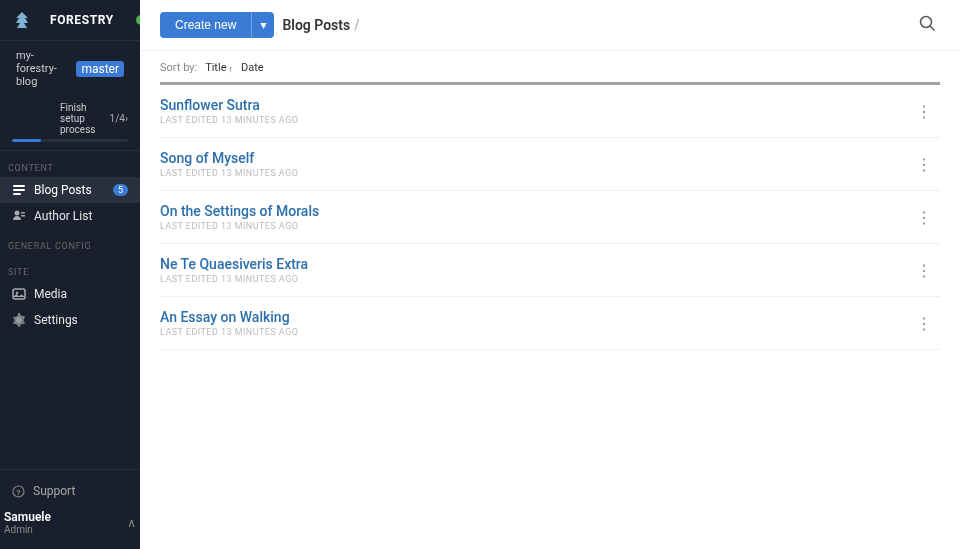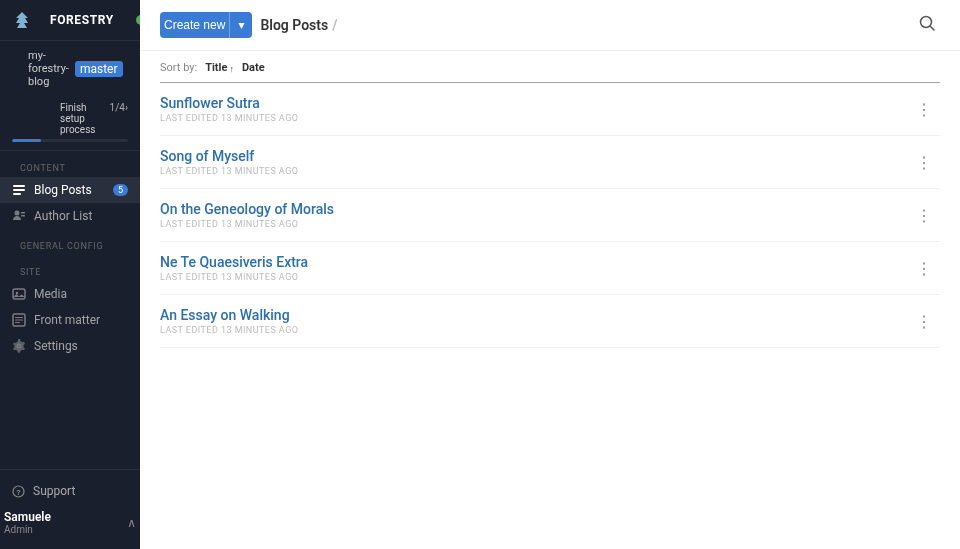--- a/index.html
+++ b/index.html
@@ -44,21 +44,21 @@
 
     .status-dot {
       width: 10px;
       height: 10px;
       border-radius: 50%;
       background: #4CAF50;
       margin-left: 4px;
     }
 
     #project-info {
-      padding: 8px 28px;
+      padding: 8px 16px;
       font-size: 11px;
       display: flex;
       align-items: center;
       gap: 6px;
     }
 
     .project-name {
       color: #ccc;
       font-size: 11px;
     }
@@ -74,20 +74,21 @@
     #setup-process {
       padding: 6px 12px 8px;
       border-bottom: 1px solid #2a2f3e;
     }
 
     .setup-label {
       color: #ccc;
       font-size: 10px;
       display: flex;
       justify-content: space-between;
+      align-items: center;
       margin-bottom: 4px;
       padding-left: 48px;
     }
 
     .setup-fraction {
       color: #aaa;
       font-size: 10px;
     }
 
     .setup-arrow {
@@ -105,31 +106,31 @@
     .progress-fill {
       height: 100%;
       background: #3a7bd5;
       border-radius: 2px;
     }
 
     .section-label {
       font-size: 9px;
       letter-spacing: 0.08em;
       color: #666;
-      padding: 12px 20px 4px;
+      padding: 12px 8px 4px;
       text-transform: uppercase;
     }
 
     .nav-item {
       display: flex;
       align-items: center;
       gap: 8px;
       padding: 6px 12px;
       font-size: 12px;
-      color: #a3a3a3;
+      color: #e5e5e5;
       cursor: pointer;
       transition: background 0.15s;
     }
 
     .nav-item.active {
       background: #2a2f3e;
       color: #fff;
     }
 
     .nav-item .nav-icon {
@@ -222,21 +223,21 @@
       color: #fff;
       border: none;
       border-radius: 4px;
       font-size: 12px;
       font-weight: 500;
       cursor: pointer;
       overflow: hidden;
     }
 
     .create-new-label {
-      padding: 6px 4px;
+      padding: 6px 15px;
     }
 
     .create-new-dropdown {
       padding: 6px 8px;
       border-left: 1px solid rgba(255,255,255,0.3);
       cursor: pointer;
     }
 
     .breadcrumb {
       display: flex;
@@ -267,31 +268,31 @@
       padding: 0 20px;
     }
 
     #sort-bar {
       display: flex;
       align-items: center;
       gap: 8px;
       padding: 10px 0 8px;
       font-size: 11px;
       color: #888;
-      border-bottom: 1px solid #a3a3a3;
+      border-bottom: 3px solid #a3a3a3;
     }
 
     .sort-option {
       display: flex;
       align-items: flex-end;
       gap: 2px;
       cursor: pointer;
       font-size: 11px;
       color: #333;
-      font-weight: 700;
+      font-weight: 400;
     }
 
     .sort-option.active {
       color: #333;
     }
 
     .sort-arrow {
       font-size: 9px;
       color: #555;
     }
@@ -399,29 +400,20 @@
     <div class="nav-item">
       <svg class="nav-icon" viewBox="0 0 14 14" fill="currentColor">
           <rect x="1" y="2" width="12" height="10" rx="2" fill="none" stroke="currentColor" stroke-width="1.5"></rect>
           <circle cx="5" cy="6" r="1.2"></circle>
           <path d="M1 10 L4.5 7 L7 9.5 L9.5 7.5 L13 10"></path>
         </svg>
       <span>Media</span>
     </div>
     <div class="nav-item">
       <svg class="nav-icon" viewBox="0 0 14 14" fill="currentColor">
-          <rect x="1" y="1" width="12" height="12" rx="1.5" fill="none" stroke="currentColor" stroke-width="1.5"></rect>
-          <rect x="3" y="4" width="8" height="1" rx="0.5"></rect>
-          <rect x="3" y="6.5" width="8" height="1" rx="0.5"></rect>
-          <rect x="3" y="9" width="5" height="1" rx="0.5"></rect>
-        </svg>
-      <span>Front matter</span>
-    </div>
-    <div class="nav-item">
-      <svg class="nav-icon" viewBox="0 0 14 14" fill="currentColor">
           <path d="M7 4.5a2.5 2.5 0 1 0 0 5 2.5 2.5 0 0 0 0-5zm0 1.5a1 1 0 1 1 0 2 1 1 0 0 1 0-2z"></path>
           <path d="M6 1l-.5 1.8A4.5 4.5 0 0 0 4 4L2 3.5l-1 1.7 1.5 1.2a4.5 4.5 0 0 0 0 2L1 9.6l1 1.7 2-.5a4.5 4.5 0 0 0 1.5 1.2L6 13.8h2l.5-1.8A4.5 4.5 0 0 0 10 10.8l2 .5 1-1.7-1.5-1.2a4.5 4.5 0 0 0 0-2L13 4.4l-1-1.7-2 .5A4.5 4.5 0 0 0 8.5 2L8 0H6z" opacity="0.7"></path>
         </svg>
       <span>Settings</span>
     </div>
   </div>
 
   <div id="sidebar-footer">
     <div class="support-item">
       <svg width="13" height="13" viewBox="0 0 13 13" fill="none">
@@ -488,21 +480,21 @@
       <div class="post-info">
         <div class="post-title">Song of Myself</div>
         <div class="post-meta">LAST EDITED 13 MINUTES AGO</div>
       </div>
       <div class="post-actions">
         <button class="more-btn">⋮</button>
       </div>
     </div>
         <div class="post-row">
       <div class="post-info">
-        <div class="post-title">On the Geneology of Morals</div>
+        <div class="post-title">On the Settings of Morals</div>
         <div class="post-meta">LAST EDITED 13 MINUTES AGO</div>
       </div>
       <div class="post-actions">
         <button class="more-btn">⋮</button>
       </div>
     </div>
         <div class="post-row">
       <div class="post-info">
         <div class="post-title">Ne Te Quaesiveris Extra</div>
         <div class="post-meta">LAST EDITED 13 MINUTES AGO</div>

